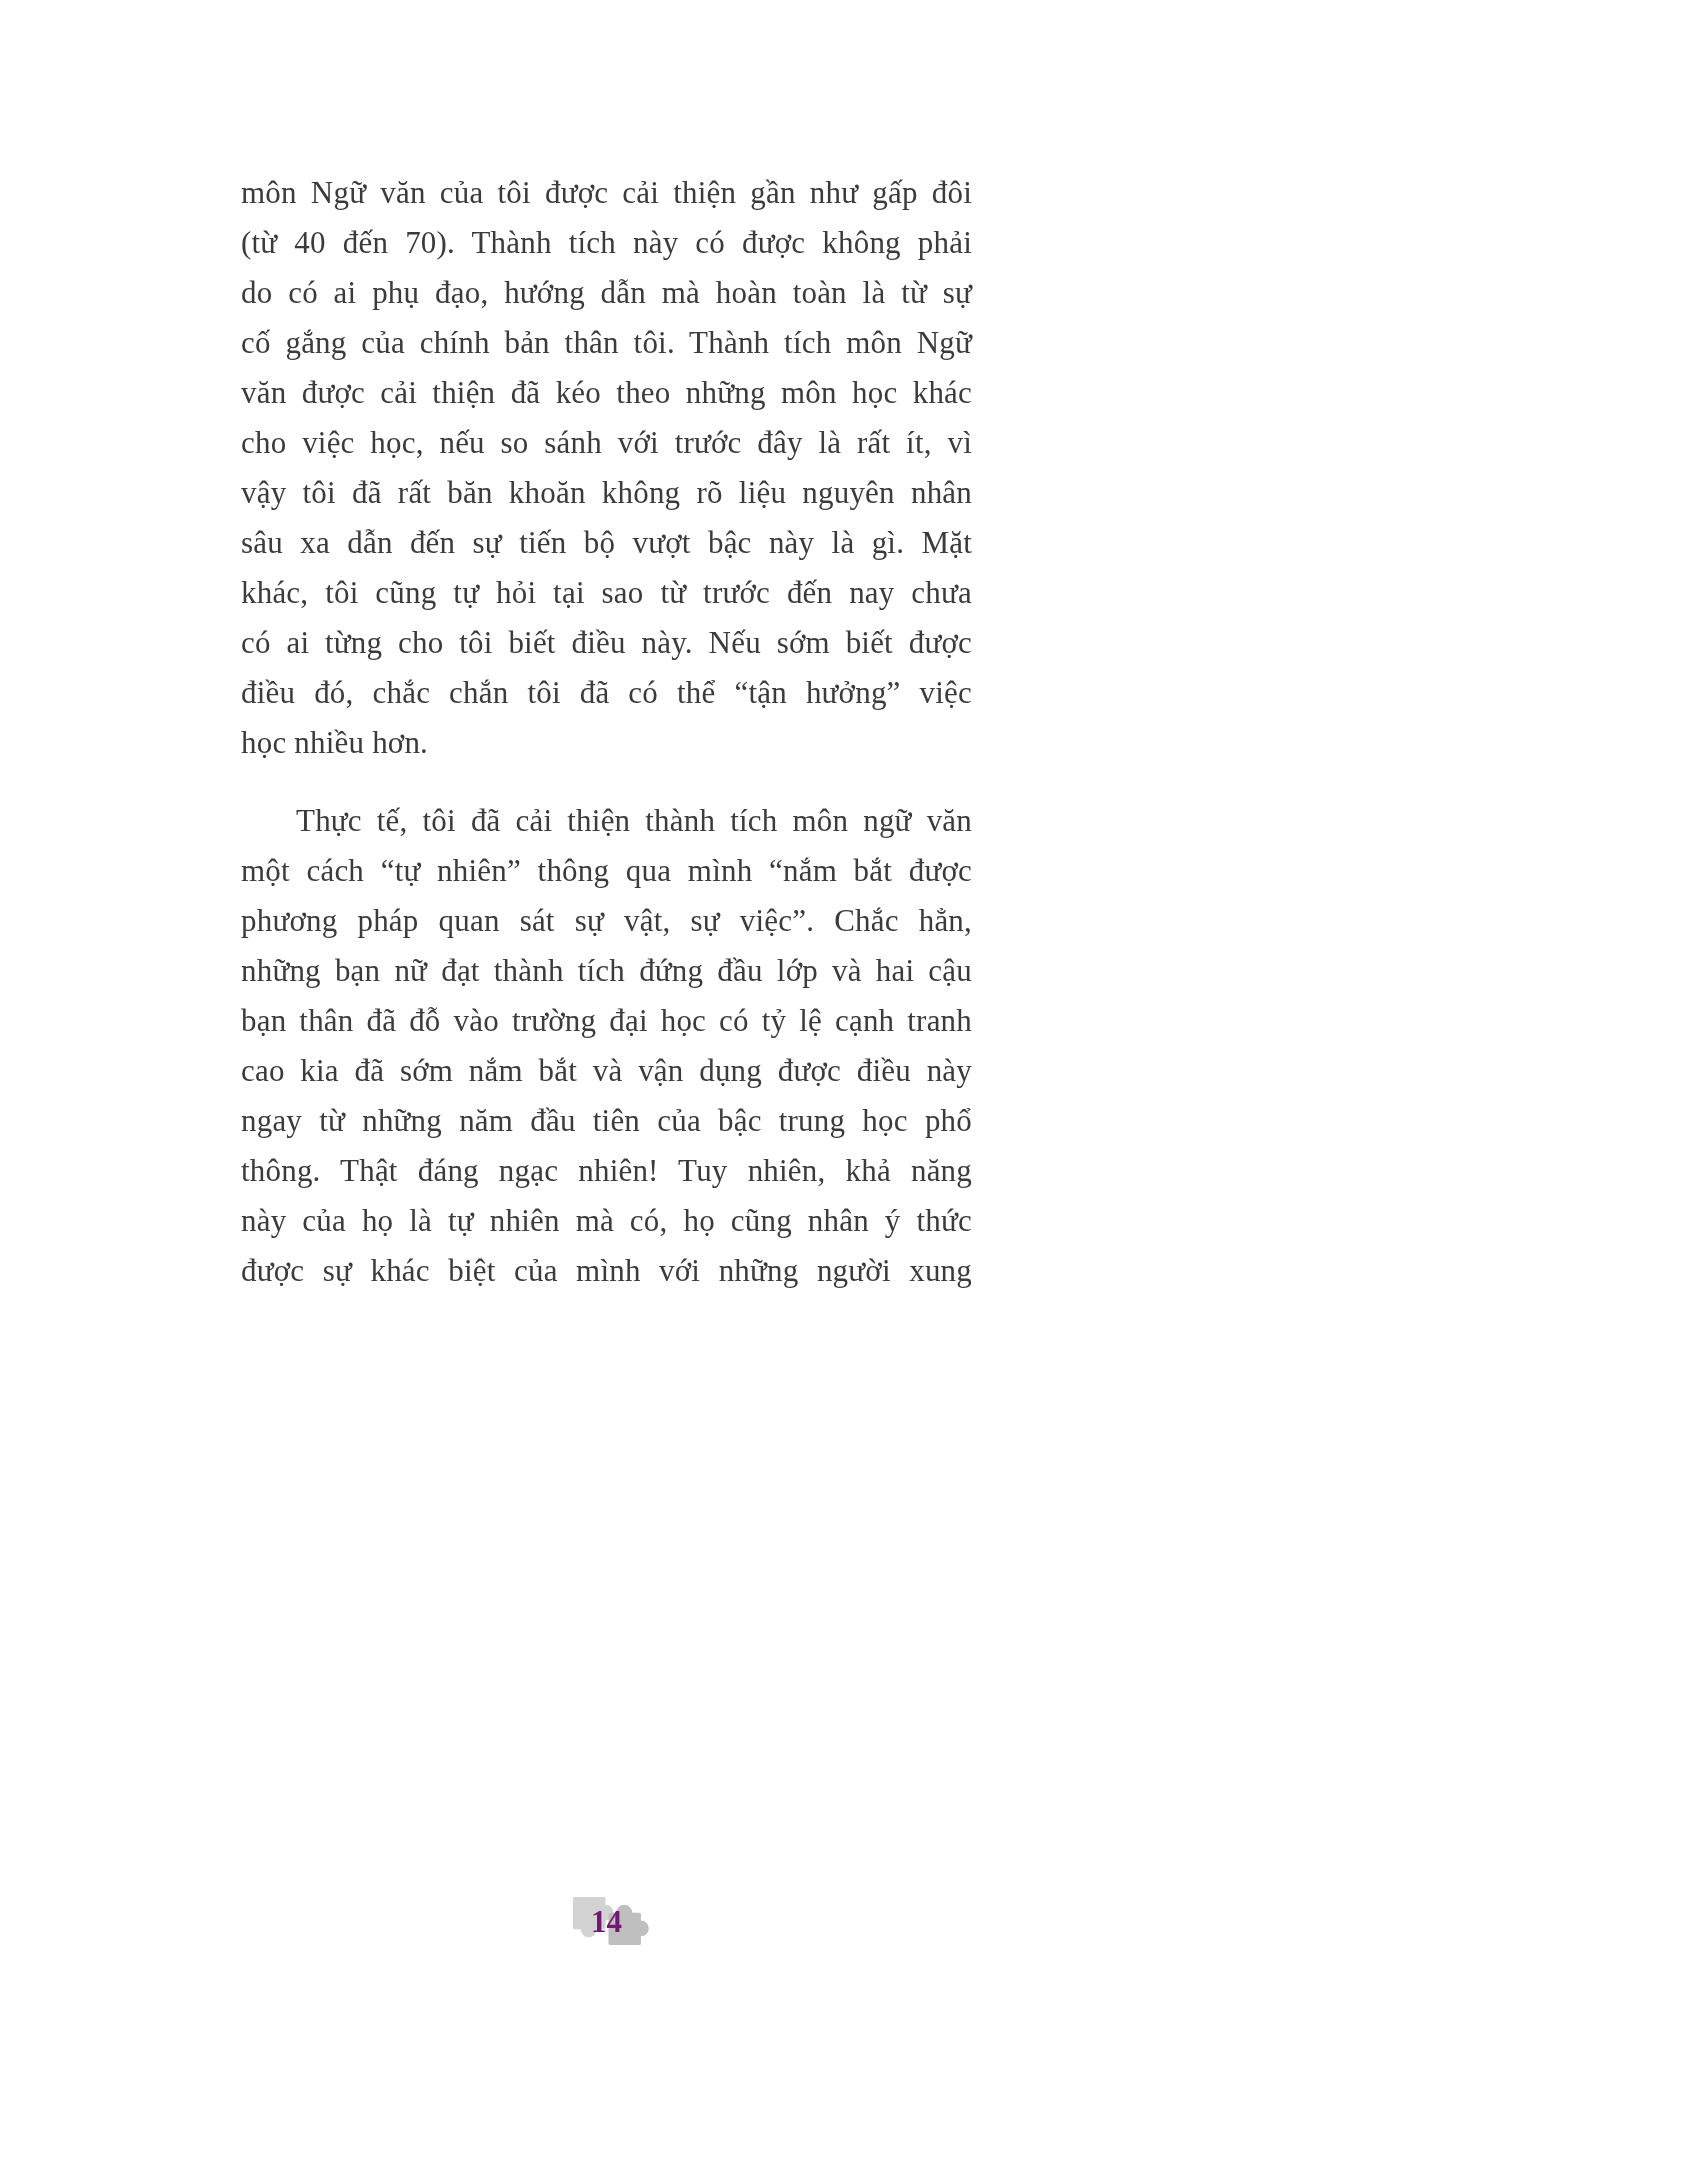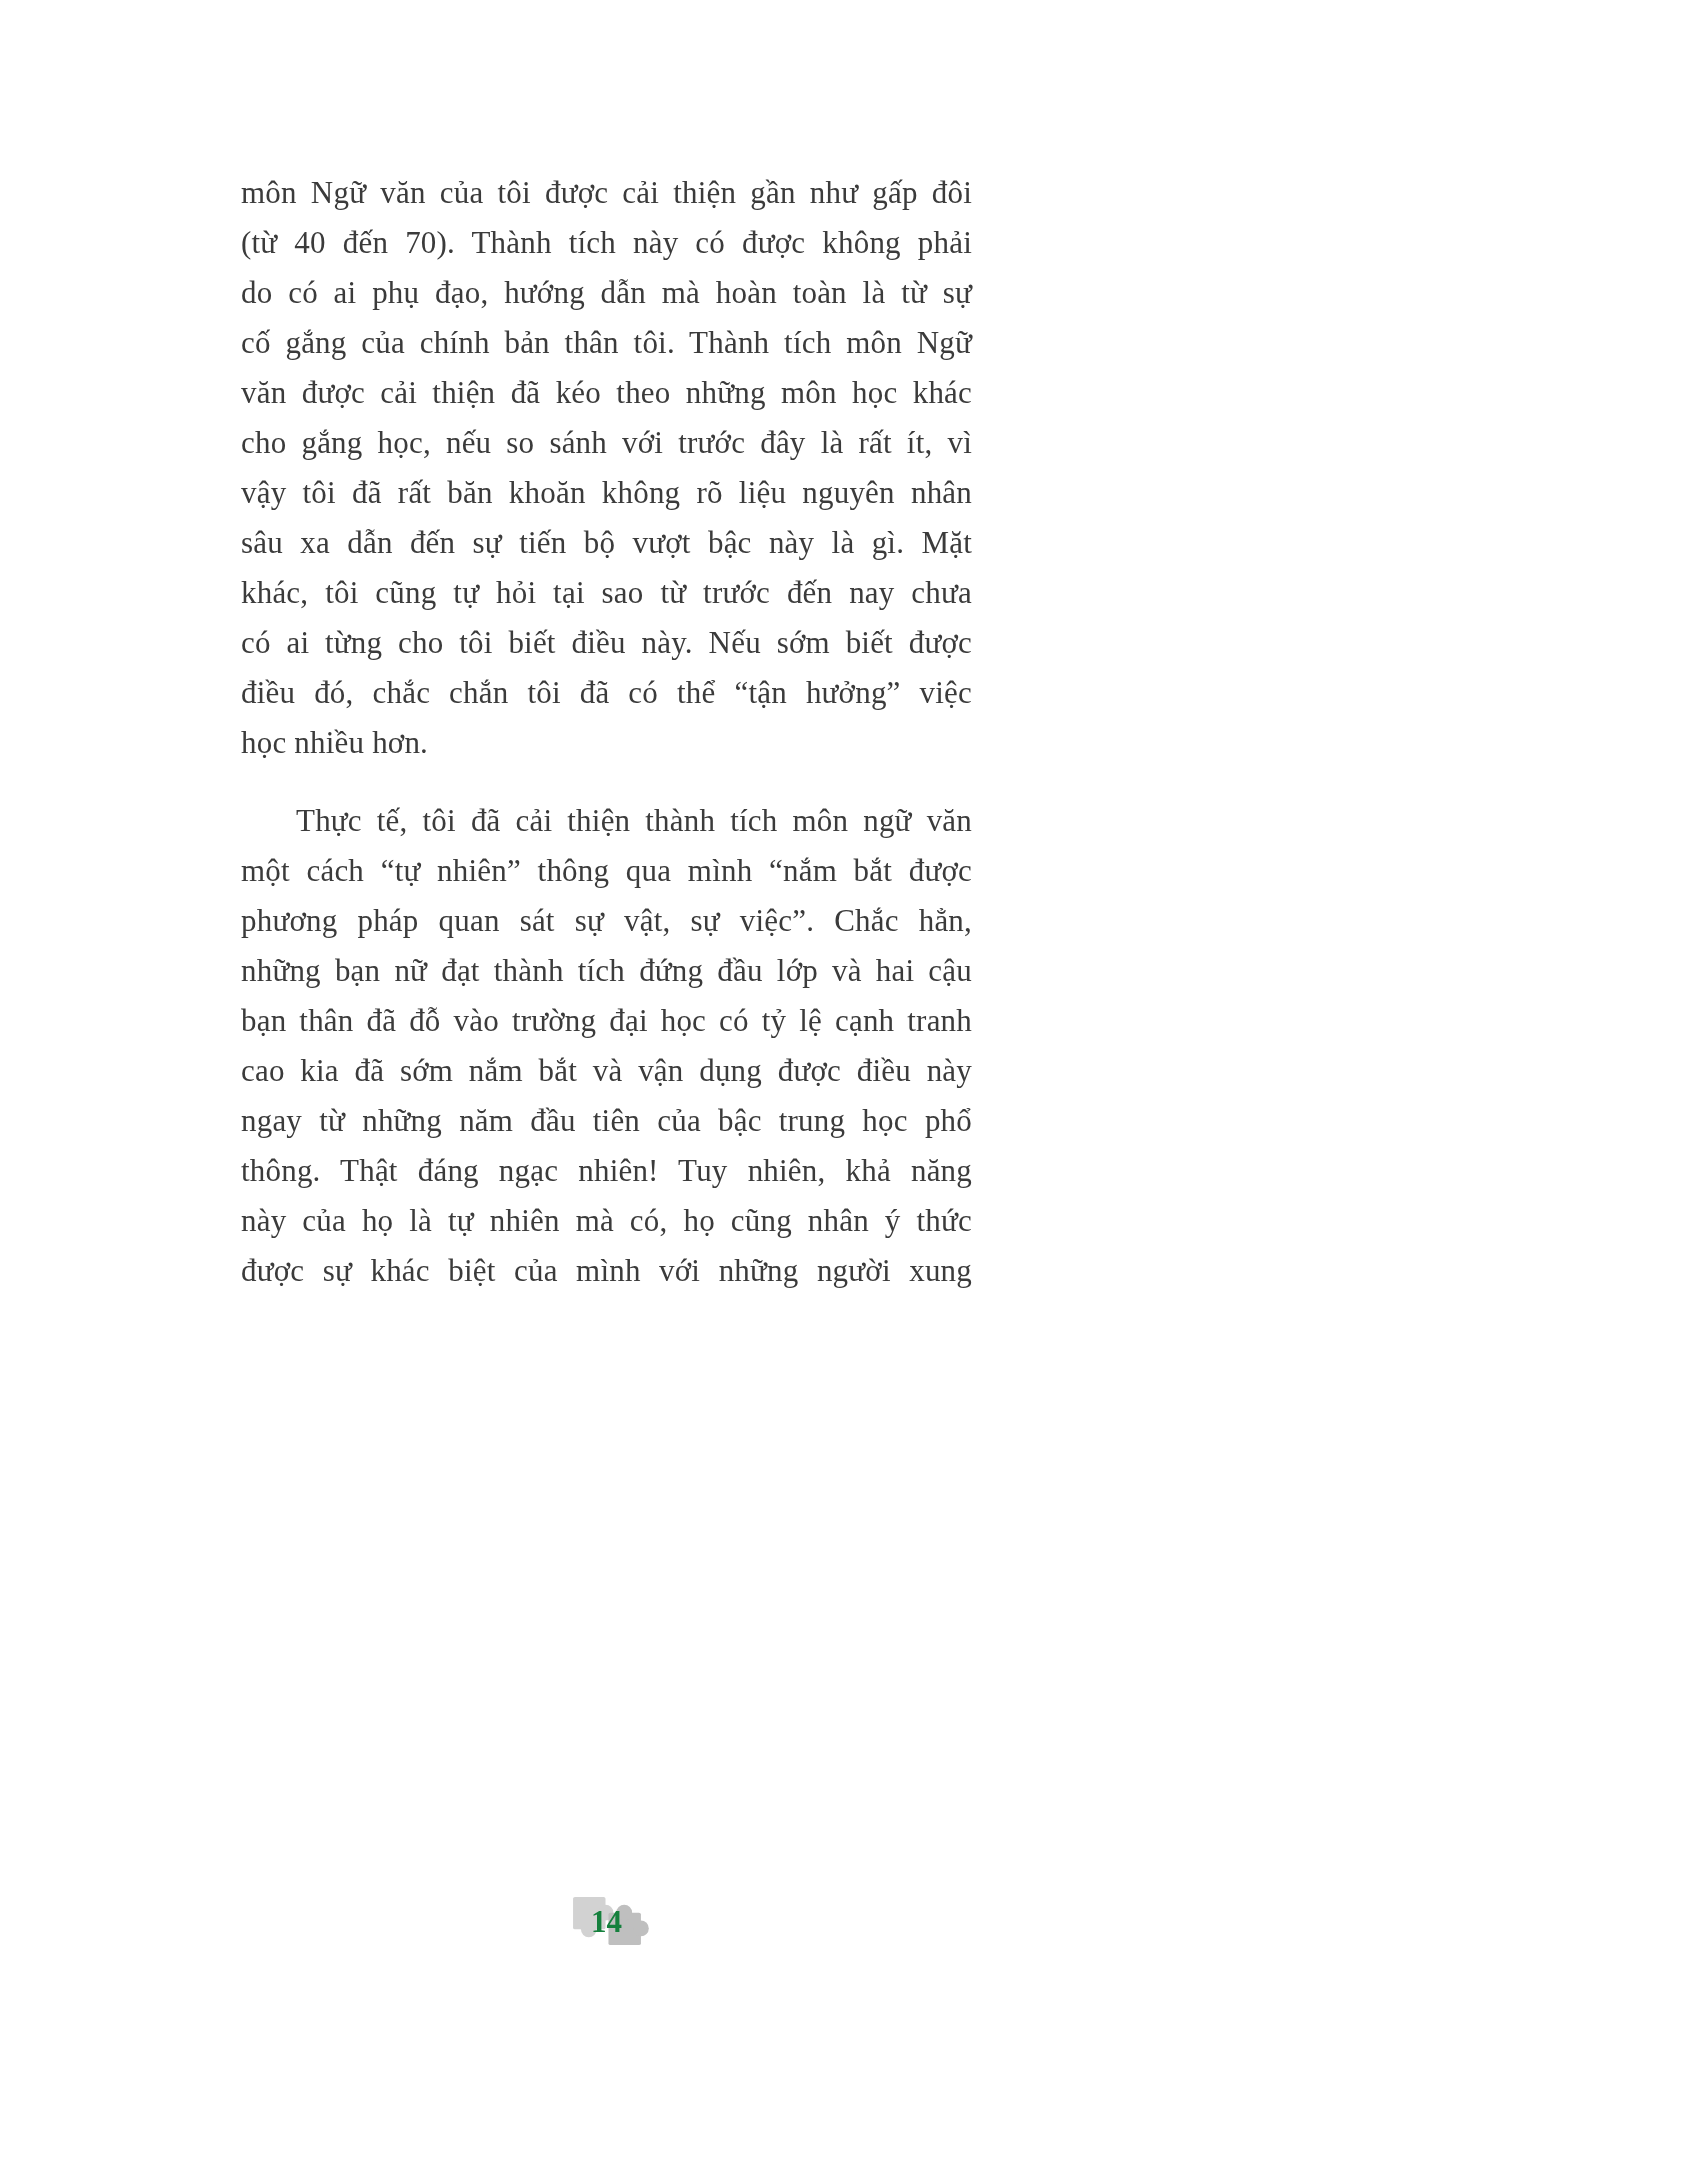--- a/index.html
+++ b/index.html
@@ -67,37 +67,37 @@
     position: absolute;
     left: 0;
     top: 0;
     width: 99px;
     height: 61px;
     display: flex;
     align-items: center;
     justify-content: center;
     font-size: 31px;
     font-weight: 700;
-    color: #15803d;
+    color: #701a75;
   }
 </style>
 </head>
 <body>
 
 <div class="page">
 
   <div class="text-block">
 
     <div class="para">
       <div class="line">môn Ngữ văn của tôi được cải thiện gần như gấp đôi</div>
       <div class="line">(từ 40 đến 70). Thành tích này có được không phải</div>
       <div class="line">do có ai phụ đạo, hướng dẫn mà hoàn toàn là từ sự</div>
       <div class="line">cố gắng của chính bản thân tôi. Thành tích môn Ngữ</div>
       <div class="line">văn được cải thiện đã kéo theo những môn học khác</div>
-      <div class="line">cho gắng học, nếu so sánh với trước đây là rất ít, vì</div>
+      <div class="line">cho việc học, nếu so sánh với trước đây là rất ít, vì</div>
       <div class="line">vậy tôi đã rất băn khoăn không rõ liệu nguyên nhân</div>
       <div class="line">sâu xa dẫn đến sự tiến bộ vượt bậc này là gì. Mặt</div>
       <div class="line">khác, tôi cũng tự hỏi tại sao từ trước đến nay chưa</div>
       <div class="line">có ai từng cho tôi biết điều này. Nếu sớm biết được</div>
       <div class="line">điều đó, chắc chắn tôi đã có thể “tận hưởng” việc</div>
       <div class="line end">học nhiều hơn.</div>
     </div>
 
     <div class="para">
       <div class="line indent">Thực tế, tôi đã cải thiện thành tích môn ngữ văn</div>

